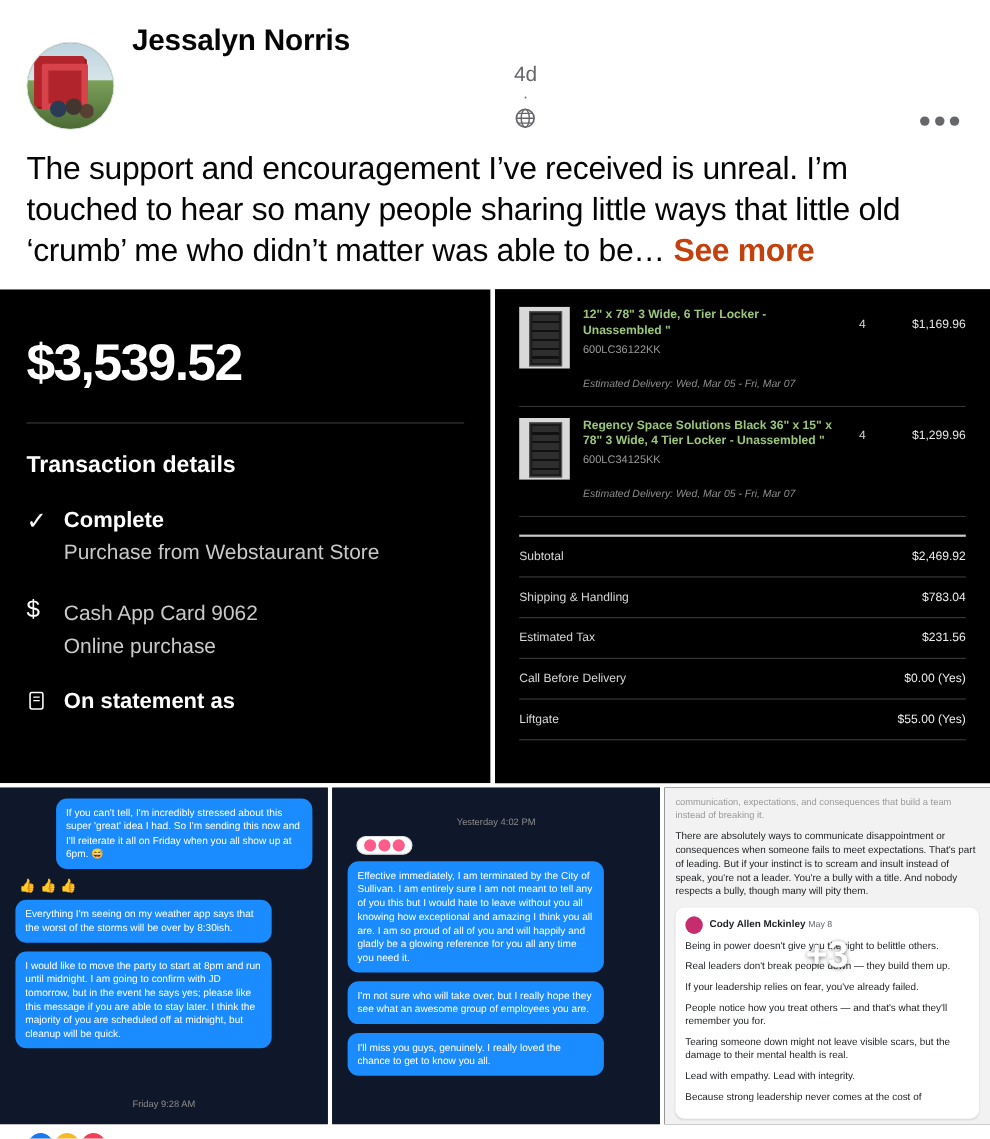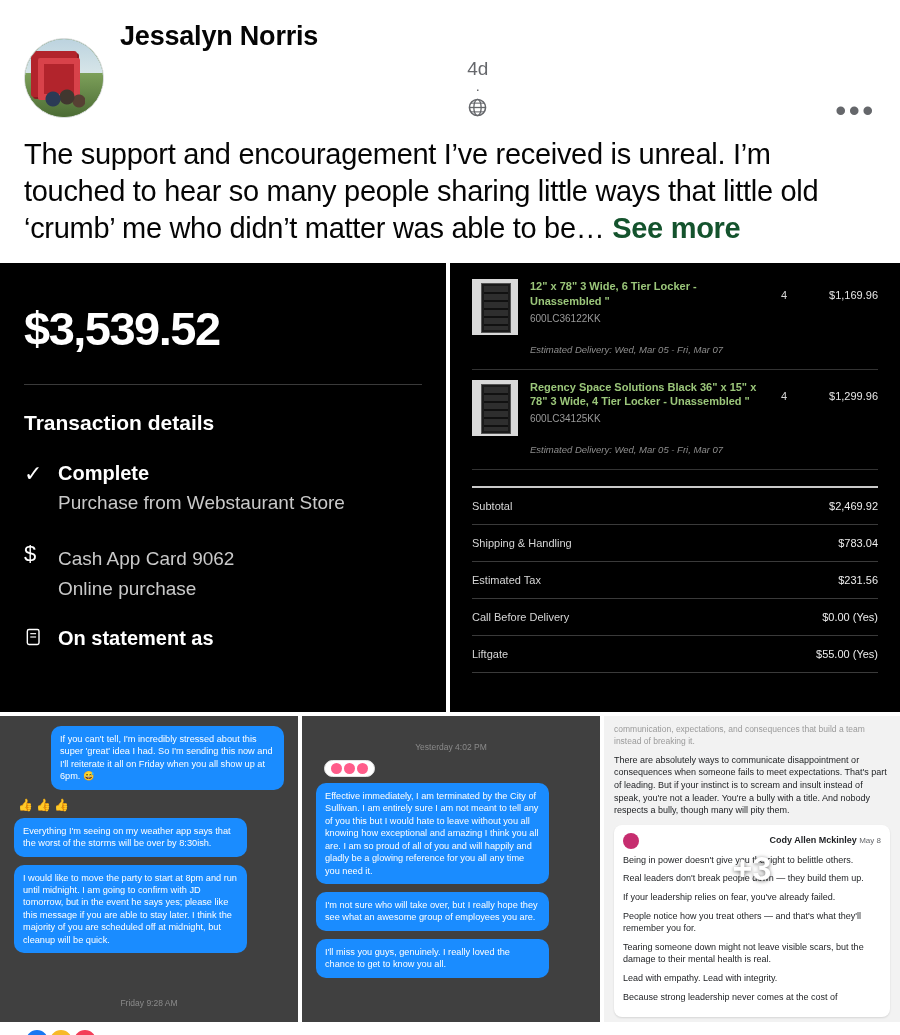--- a/index.html
+++ b/index.html
@@ -123,21 +123,21 @@
 
   
   .post-text {
     padding: 18px 24px 16px 24px;
     font-size: 29px;
     line-height: 1.28;
     color: #050505;
     letter-spacing: -0.3px;
   }
   .see-more {
-    color: #14532d;
+    color: #c2410c;
     font-weight: bold;
     cursor: pointer;
   }
 
   
   .grid {
     width: 900px;
     display: flex;
     flex-direction: column;
     gap: 4px;
@@ -295,21 +295,21 @@
     border-bottom: 1px solid #3a3a3a;
     font-size: 11px;
     color: #d6d6d6;
   }
   .order .totrow .v { color: #ededed; }
 
   
   .sms {
     width: 100%;
     height: 100%;
-    background: #404040;
+    background: #0f172a;
     box-sizing: border-box;
     padding: 10px 14px 0 14px;
     font-size: 9px;
     color: #fff;
     position: relative;
     overflow: hidden;
   }
   .bub {
     background: #1a8cff;
     color: #fff;
@@ -377,21 +377,20 @@
     background: #fff;
     border-radius: 8px;
     padding: 8px 9px;
     margin-top: 8px;
     box-shadow: 0 1px 2px rgba(0,0,0,0.12);
   }
   .cmt .who {
     display: flex;
     align-items: center;
     margin-bottom: 5px;
-    justify-content: space-between;
   }
   .cmt .dot-av {
     width: 16px; height: 16px;
     border-radius: 50%;
     background: #c62d6f;
     margin-right: 6px;
     flex: 0 0 16px;
   }
   .cmt .nm { font-weight: bold; font-size: 9px; }
   .cmt .dt { color: #65676b; font-size: 8px; margin-top: 1px; }

